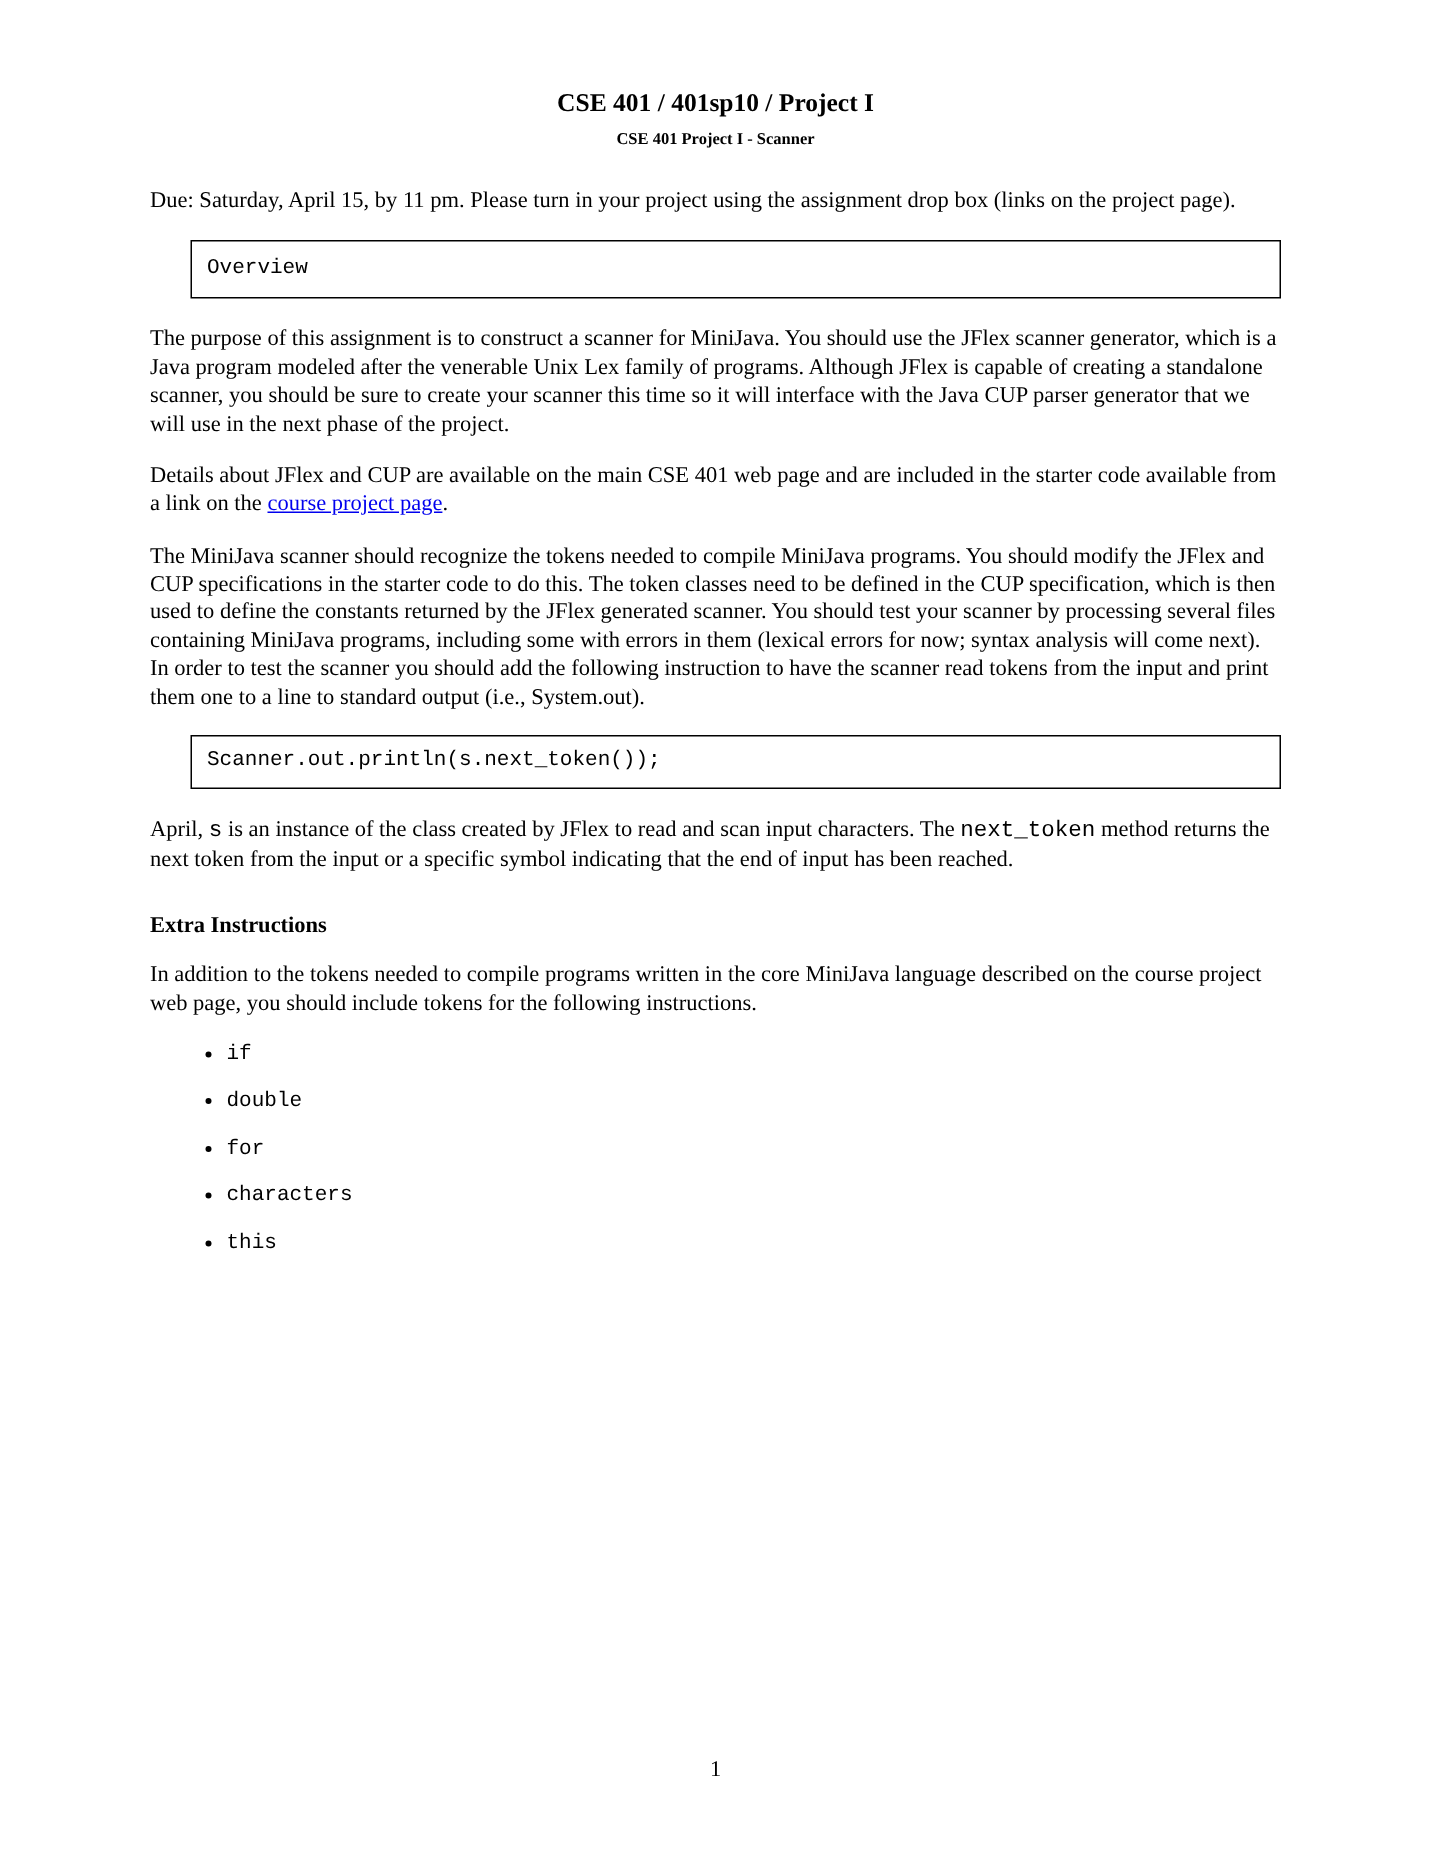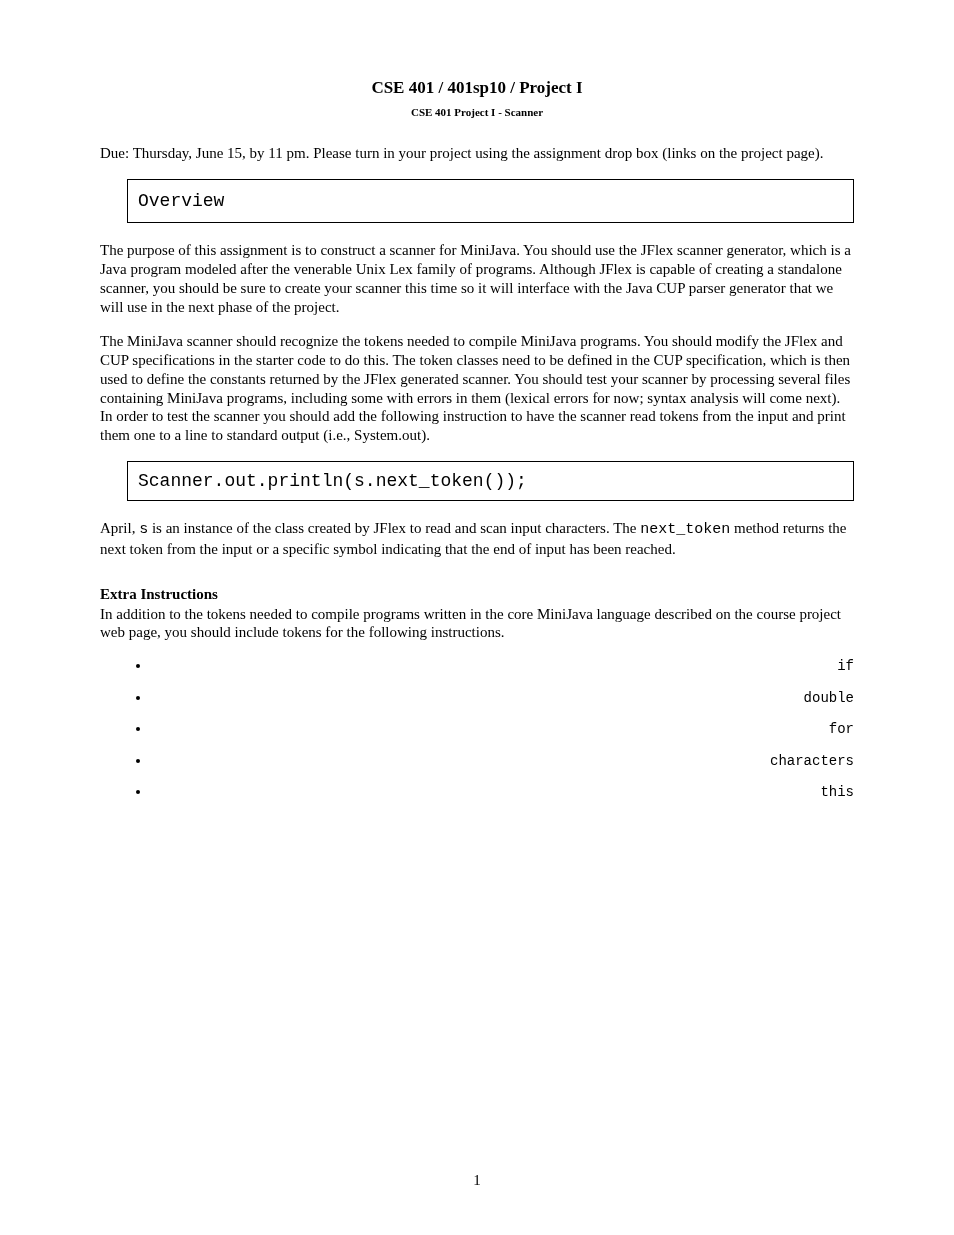--- a/index.html
+++ b/index.html
@@ -11,21 +11,21 @@
     font-family: "Times New Roman", Times, serif;
     font-size: 15px;
     color: #000;
     line-height: 1.25;
   }
   .page {
     position: relative;
     width: 954px;
     height: 1235px;
     box-sizing: border-box;
-    padding: 77px 100px 80px 100px;
+    padding: 58px 100px 80px 100px;
   }
   .title {
     text-align: center;
     font-size: 17px;
     font-weight: bold;
     margin: 0 0 8px 0;
   }
   .subtitle {
     text-align: center;
     font-size: 11px;
@@ -33,72 +33,74 @@
     margin: 0 0 24px 0;
   }
   .para {
     margin: 0 0 16px 0;
   }
   .box {
     border: 1px solid #000;
     padding: 10px 10px;
     margin: 0 0 18px 27px;
     font-family: "Courier New", Courier, monospace;
-    font-size: 18px;
+    font-size: 14px;
   }
   .box.short {
     padding: 8px 10px;
   }
   .link {
     color: #0000ee;
     text-decoration: underline;
     cursor: pointer;
   }
   .mono {
     font-family: "Courier New", Courier, monospace;
   }
   .section-head {
     font-weight: bold;
-    margin: 26px 0 1px 0;
+    margin: 26px 0 14px 0;
   }
   ul.inst {
     margin: 0 0 14px 27px;
     padding: 0 0 0 24px;
   }
   ul.inst li {
     font-family: "Courier New", Courier, monospace;
     font-size: 14px;
     margin: 0 0 14px 0;
-    text-align: right;
   }
   .pagenum {
     position: absolute;
     bottom: 45px;
     left: 0;
     width: 100%;
     text-align: center;
     font-size: 15px;
   }
 </style>
 </head>
 <body>
 
 <div class="page">
 
   <div class="title">CSE 401 / 401sp10 / Project I</div>
   <div class="subtitle">CSE 401 Project I - Scanner</div>
 
-  <p class="para">Due: Thursday, June 15, by 11 pm. Please turn in your project using the assignment drop box (links on the project page).</p>
+  <p class="para">Due: Saturday, April 15, by 11 pm. Please turn in your project using the assignment drop box (links on the project page).</p>
 
   <div class="box">
     <span>Overview</span>
   </div>
 
   <p class="para">The purpose of this assignment is to construct a scanner for MiniJava. You should use the JFlex scanner generator, which is a Java program modeled after the venerable Unix Lex family of programs. Although JFlex is capable of creating a standalone scanner, you should be sure to create your scanner this time so it will interface with the Java CUP parser generator that we will use in the next phase of the project.</p>
 
+  <p class="para">
+    <span>Details about JFlex and CUP are available on the main CSE 401 web page and are included in the starter code available from a link on the </span><span class="link">course project page</span><span>.</span>
+  </p>
 
   <p class="para">The MiniJava scanner should recognize the tokens needed to compile MiniJava programs. You should modify the JFlex and CUP specifications in the starter code to do this. The token classes need to be defined in the CUP specification, which is then used to define the constants returned by the JFlex generated scanner. You should test your scanner by processing several files containing MiniJava programs, including some with errors in them (lexical errors for now; syntax analysis will come next). In order to test the scanner you should add the following instruction to have the scanner read tokens from the input and print them one to a line to standard output (i.e., System.out).</p>
 
   <div class="box short">
     <span>Scanner.out.println(s.next_token());</span>
   </div>
 
   <p class="para">
     <span>April, </span><span class="mono">s</span><span> is an instance of the class created by JFlex to read and scan input characters. The </span><span class="mono">next_token</span><span> method returns the next token from the input or a specific symbol indicating that the end of input has been reached.</span>
   </p>

